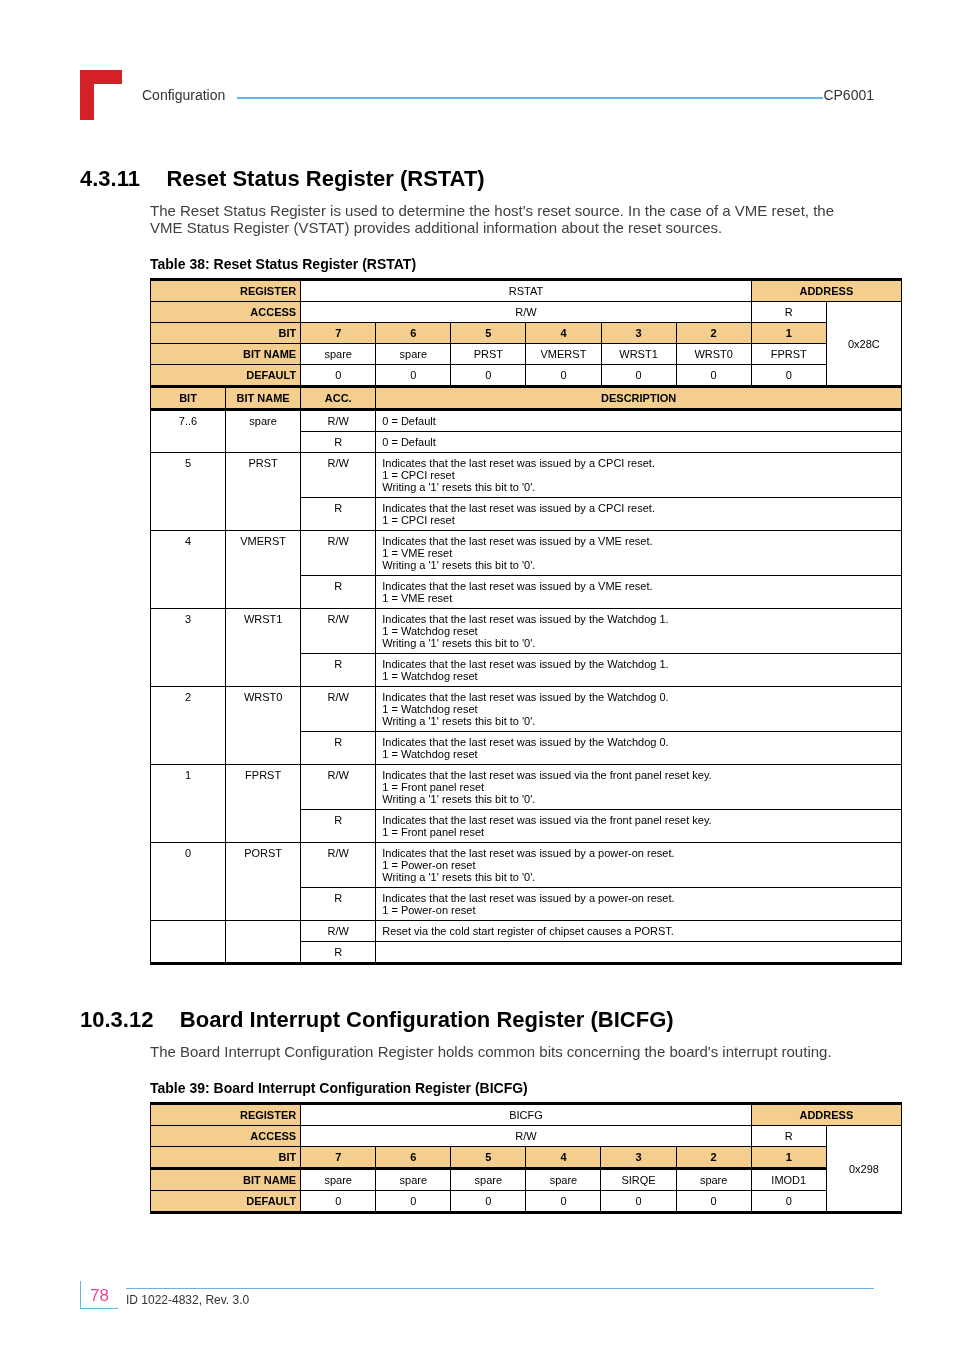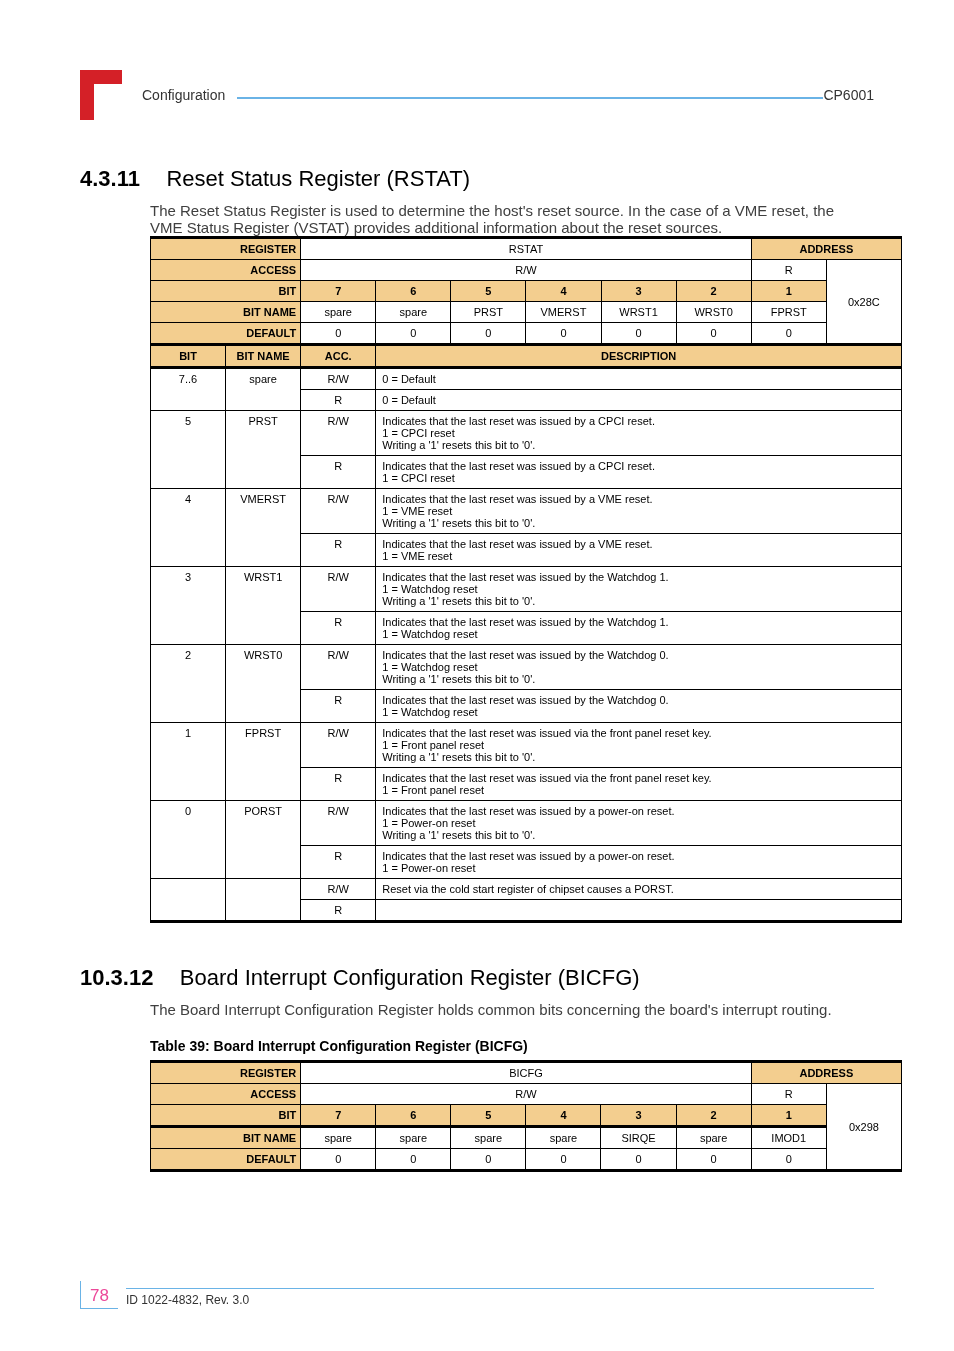--- a/index.html
+++ b/index.html
@@ -16,21 +16,21 @@
     position: relative;
     height: 100%;
     border-radius: 15px;
   }
   .header-row { display: flex; align-items: center; margin-bottom: 24px; }
   .logo { width: 42px; height: 50px; position: relative; margin-right: 20px; flex-shrink: 0; }
   .logo-top { position: absolute; top: 0; left: 0; width: 42px; height: 14px; background: #d42027; }
   .logo-left { position: absolute; top: 0; left: 0; width: 14px; height: 50px; background: #d42027; }
   .header-line { flex: 1; border-top: 2px solid #6ab3e6; margin-top: -18px; }
   .section-num { font-size: 22px; font-weight: bold; margin-top: 36px; margin-left: 70px; margin-bottom: 10px; }
-  .section-title { font-size: 22px; font-weight: normal; margin-left: 70px; display: inline; }
+  .section-title { font-size: 22px; font-weight: bold; margin-left: 70px; display: inline; }
   .intro { font-size: 15px; margin-left: 70px; margin-top: 10px; max-width: 700px; color: #404040; }
   .table-cap { font-weight: bold; font-size: 14px; margin-left: 70px; margin-top: 20px; margin-bottom: 6px; }
   table {
     border-collapse: collapse;
     margin-left: 70px;
     width: 752px;
     font-size: 11px;
     table-layout: fixed;
   }
   th, td { border: 1px solid #000; padding: 4px 4px; text-align: center; vertical-align: top; }
@@ -64,20 +64,21 @@
       </div>
     </div>
   </div>
 
   <div style="margin-top:46px;">
     <span class="section-num" style="display:inline; margin-left:0;">4.3.11</span>
     <span class="section-title" style="margin-left:22px;">Reset Status Register (RSTAT)</span>
   </div>
   <p class="intro">The Reset Status Register is used to determine the host's reset source. In the case of a VME reset, the VME Status Register (VSTAT) provides additional information about the reset sources.</p>
 
+  <div class="table-cap">Table 38: Reset Status Register (RSTAT)</div>
 
   <table>
     <colgroup>
       <col style="width:63px">
         <col style="width:63px">
       <col style="width:63px">
         <col style="width:63px">
         <col style="width:63px">
         <col style="width:63px">
         <col style="width:63px">

